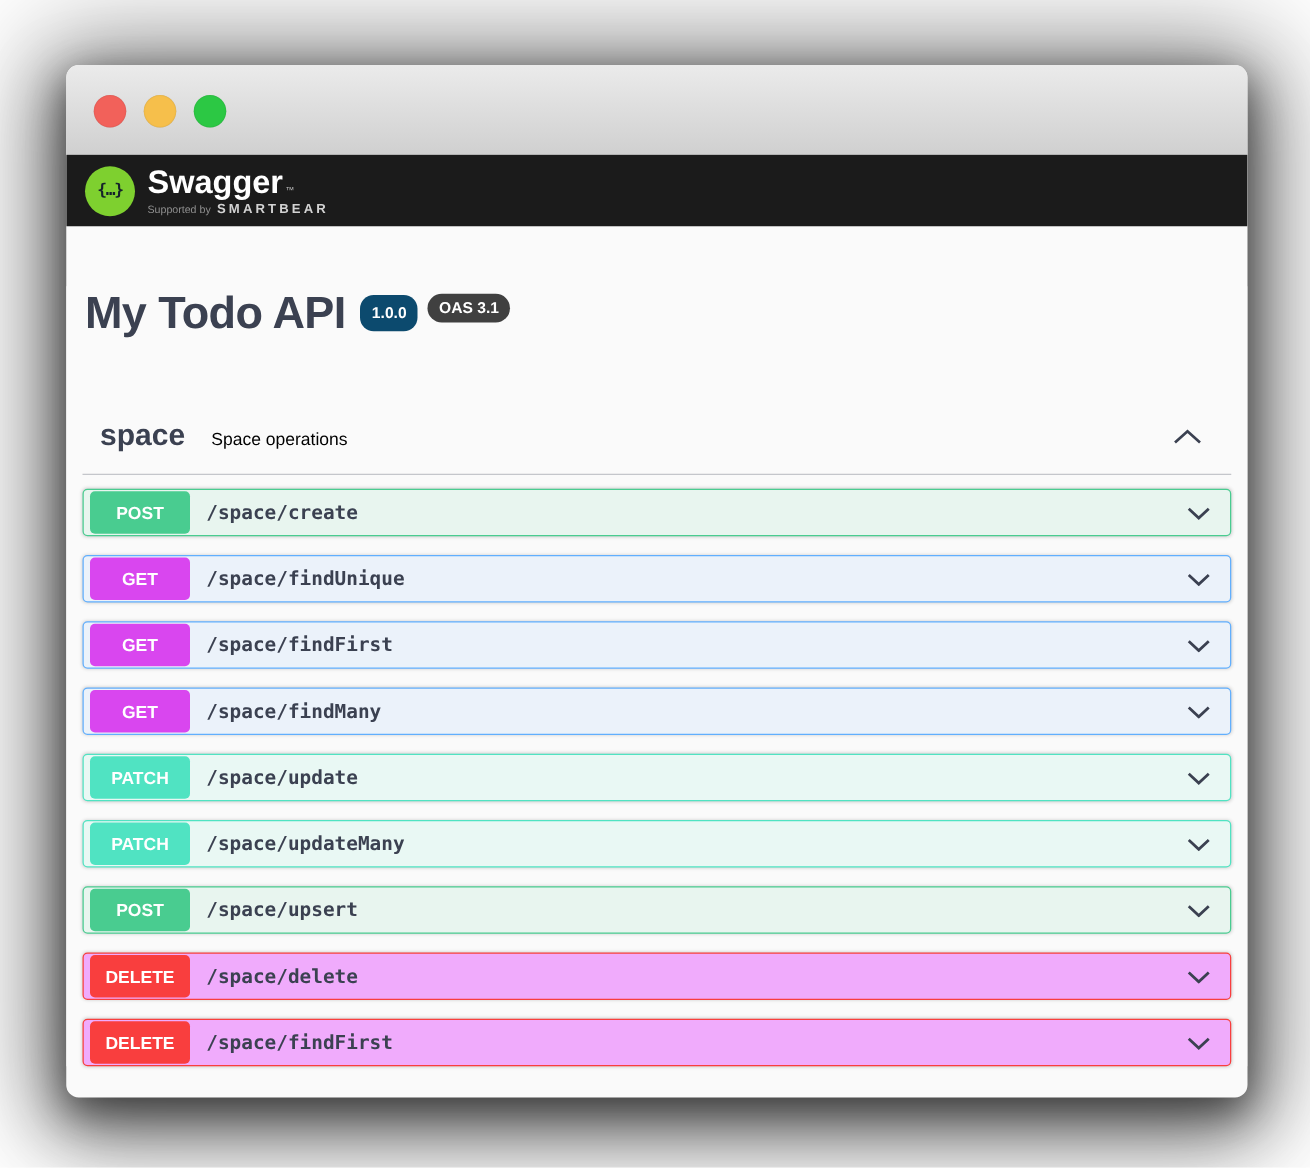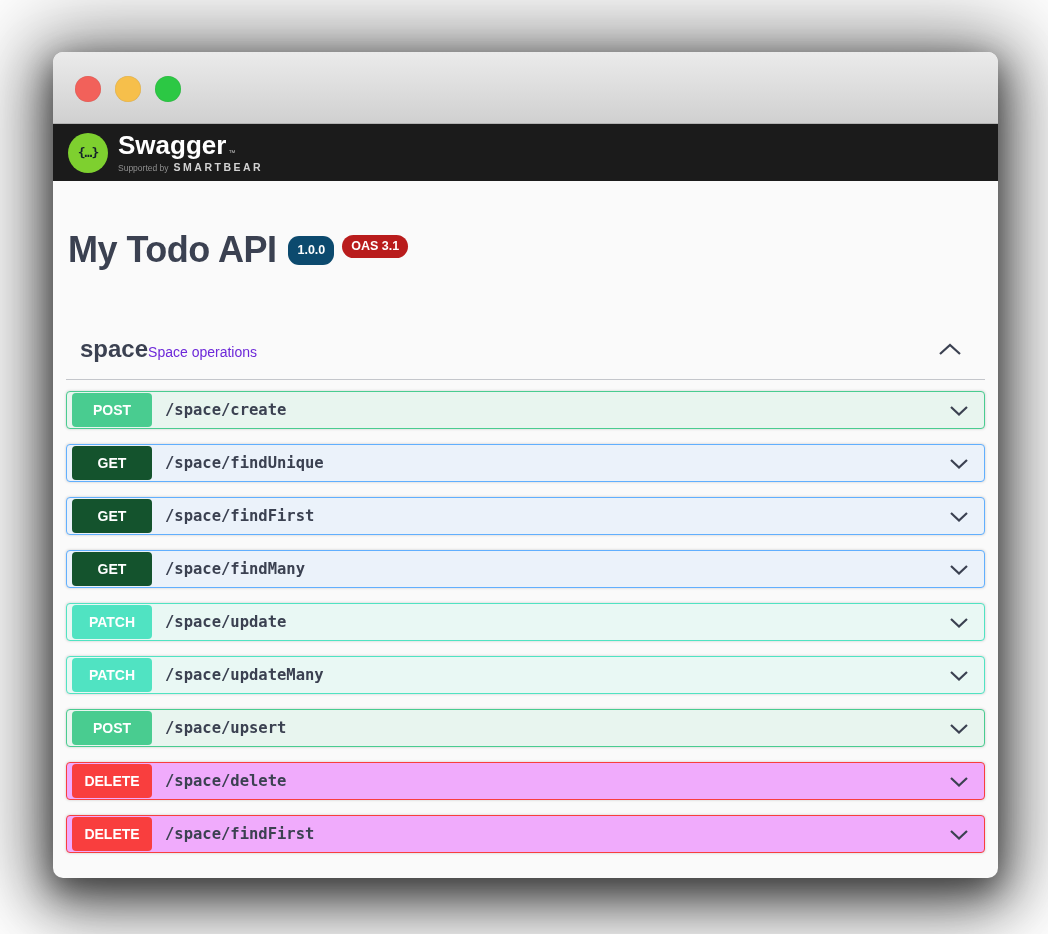--- a/index.html
+++ b/index.html
@@ -45,29 +45,29 @@
   .supported-prefix { color: #8f8f8f; font-size: 8.5px; }
   .supported-brand { color: #d2d2d2; font-size: 10.5px; font-weight: bold; letter-spacing: 2.5px; margin-left: 5px; }
 
   
   .content { padding: 0 13px; background: #fafafa; }
 
   .info-row { display: flex; align-items: flex-start; margin: 48px 0 0 2px; }
   .api-title { font-size: 36px; font-weight: bold; color: #3b4151; line-height: 42px; letter-spacing: -.5px; }
   .badge { color: #fff; font-weight: bold; font-size: 12.5px; line-height: 13px; }
   .badge-version { background: #0c4a6e; border-radius: 11px; padding: 8px 9px; margin: 7px 0 0 12px; }
-  .badge-oas { background: #b91c1c; border-radius: 12px; padding: 5px 9px; margin: 6px 0 0 8px; }
+  .badge-oas { background: #404040; border-radius: 12px; padding: 5px 9px; margin: 6px 0 0 8px; }
 
   .tag-row {
     display: flex; align-items: baseline; margin-top: 64px;
     padding: 0 10px 16px 14px; border-bottom: 1px solid rgba(59,65,81,.28);
     cursor: pointer;
   }
   .tag-name { font-size: 24px; font-weight: bold; color: #3b4151; line-height: 28px; }
-  .tag-desc { font-size: 14px; color: #6d28d9; }
+  .tag-desc { font-size: 14px; color: #000000; margin-left: 21px; }
   .tag-chevron { margin-left: auto; margin-right: 13px; align-self: center; display: flex; }
 
   .oplist { margin-top: 11px; }
   .opblock {
     height: 38px; border: 1px solid; border-radius: 4px; margin-bottom: 15px;
     display: flex; align-items: center; padding: 0 15px 0 5px;
     box-shadow: 0 0 3px rgba(0,0,0,.19); cursor: pointer;
   }
   .method {
     width: 80px; height: 34px; border-radius: 4px; color: #ffffff;
@@ -76,21 +76,21 @@
   }
   .path {
     margin-left: 13px; font-family: "DejaVu Sans Mono", monospace;
     font-weight: bold; font-size: 15.5px; color: #3b4151;
   }
   .row-chevron { margin-left: auto; display: flex; }
 
   .op-post   { border-color: #49cc90; background: #e8f5ef; }
   .op-post   .method { background: #49cc90; }
   .op-get    { border-color: #61affe; background: #ebf2fa; }
-  .op-get    .method { background: #14532d; }
+  .op-get    .method { background: #d946ef; }
   .op-patch  { border-color: #50e3c2; background: #e9f8f4; }
   .op-patch  .method { background: #50e3c2; }
   .op-delete { border-color: #f93e3e; background: #f0abfc; }
   .op-delete .method { background: #f93e3e; }
 </style>
 </head>
 <body>
 
 <div class="stage">
   <div class="window">

